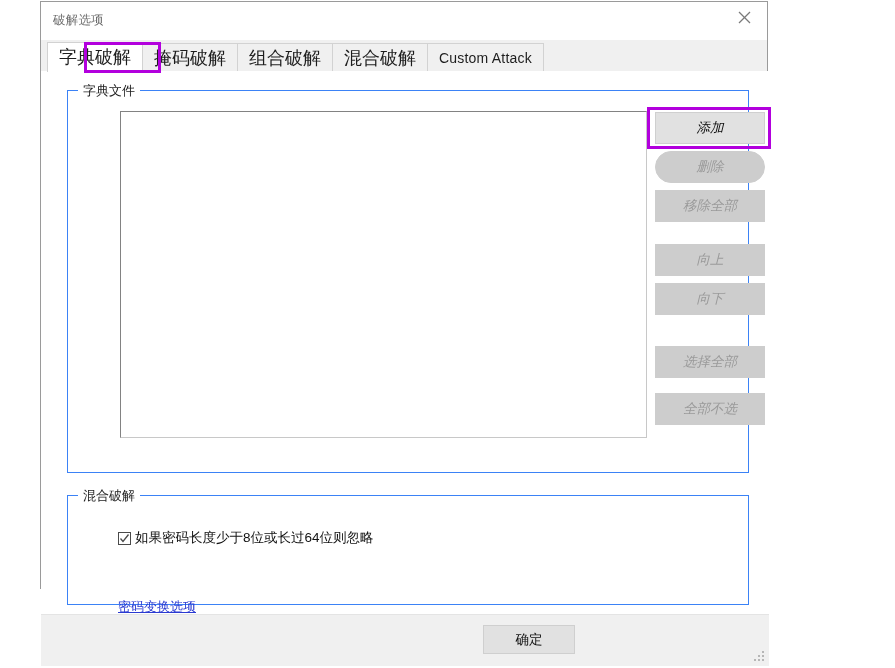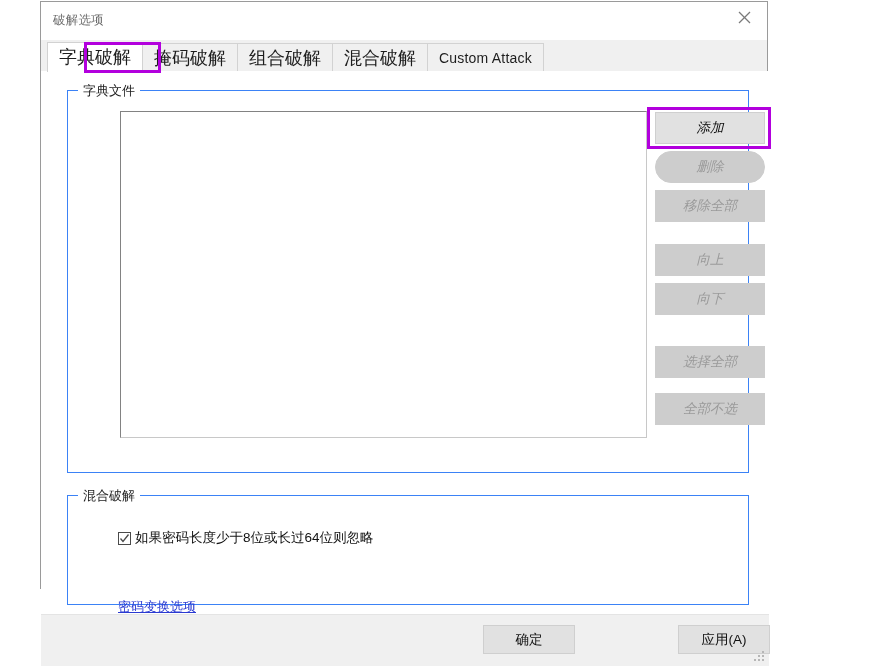--- a/index.html
+++ b/index.html
@@ -361,21 +361,20 @@
           <span class="checklabel">如果密码长度少于8位或长过64位则忽略</span>
         </div>
 
         <a class="link">密码变换选项</a>
       </div>
 
     </div>
 
     <div class="bottombar">
       <div class="bbtn" id="bbtn-ok">确定</div>
-      <div class="bbtn" id="bbtn-apply">应用(A)</div>
 
       <div class="grip">
         <i style="left:8px; top:0px;"></i>
         <i style="left:4px; top:4px;"></i>
           <i style="left:8px; top:4px;"></i>
         <i style="left:0px; top:8px;"></i>
           <i style="left:4px; top:8px;"></i>
           <i style="left:8px; top:8px;"></i>
       </div>
     </div>

